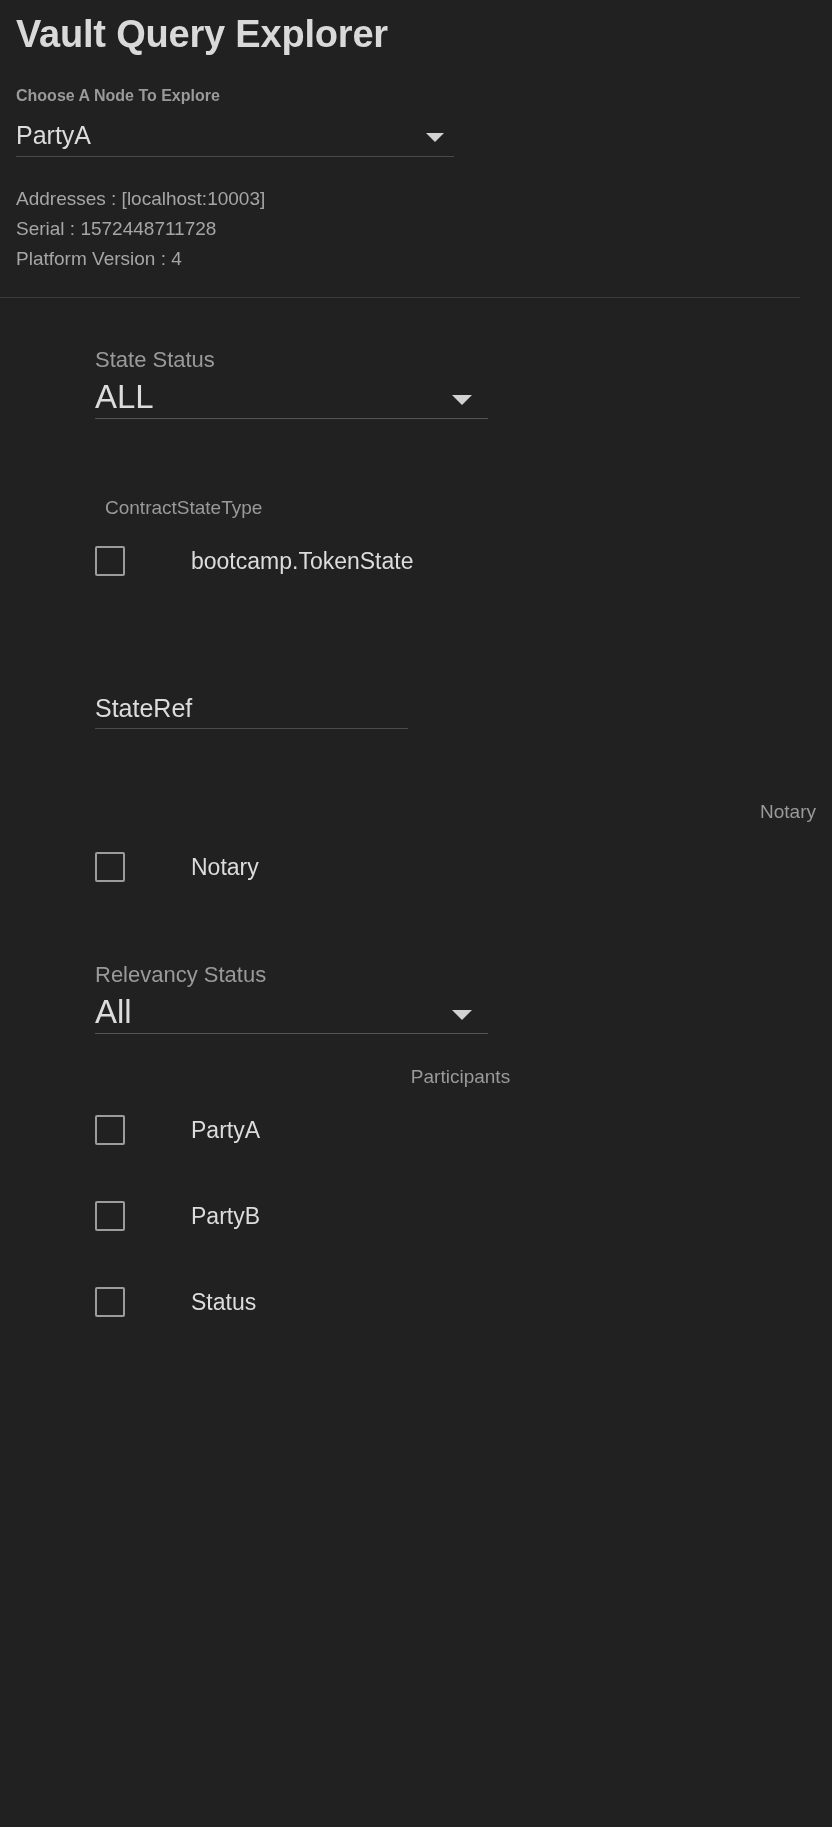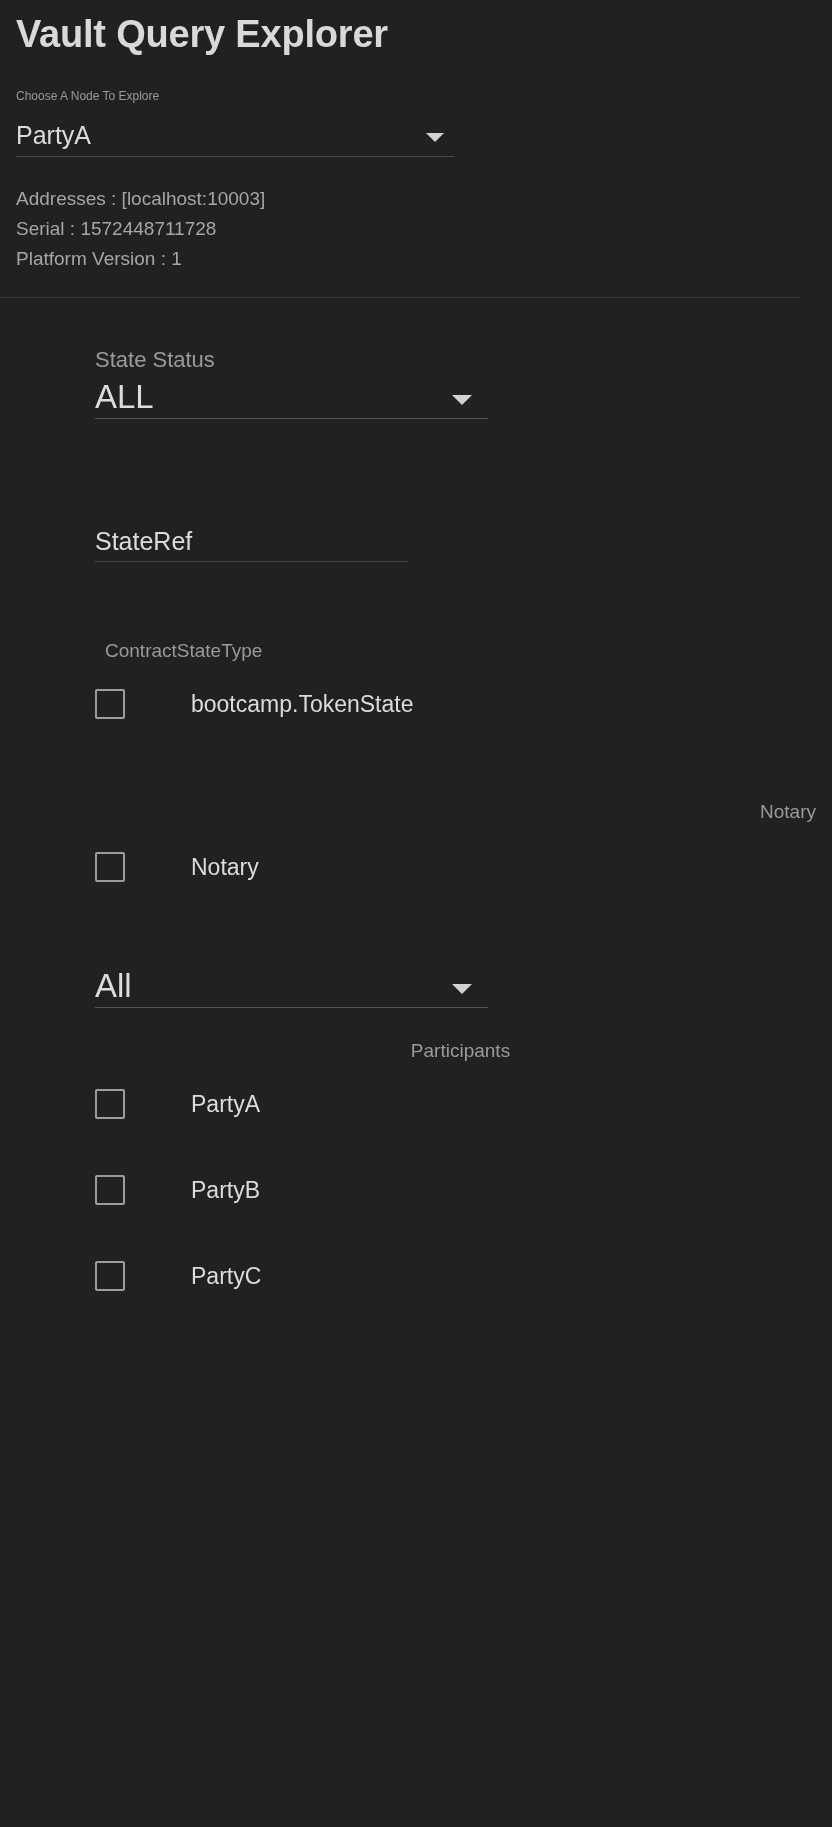--- a/index.html
+++ b/index.html
@@ -35,23 +35,24 @@
     color: #d9d9d9;
     line-height: 52px;
   }
 
   
   .node-picker {
     margin-top: 24px;
     width: 438px;
   }
   .picker-label {
-    font-size: 12px;
+    font-size: 16px;
     color: #9a9a9a;
     line-height: 24px;
+    font-weight: bold;
   }
   .select-row {
     position: relative;
     display: flex;
     align-items: flex-end;
     height: 44px;
     border-bottom: 1px solid #4a4a4a;
     margin-top: 4px;
   }
   .select-value {
@@ -190,58 +191,59 @@
     <div class="picker-label">Choose A Node To Explore</div>
     <div class="select-row">
       <span class="select-value">PartyA</span>
       <span class="caret"></span>
     </div>
   </div>
 
   <div class="node-info">
     <div>Addresses : [localhost:10003]</div>
     <div>Serial : 1572448711728</div>
-    <div>Platform Version : 1</div>
+    <div>Platform Version : 4</div>
   </div>
 
   <div class="divider"></div>
 
   <div class="form">
 
     <div class="field-block" style="margin-top:0px;">
       <div class="field-label">State Status</div>
       <div class="sel-line">
         <span class="sel-text">ALL</span>
         <span class="caret"></span>
       </div>
     </div>
 
+    <div class="field-block" style="margin-top:76px;">
+      <div class="group-label">ContractStateType</div>
+      <div class="check-row" style="margin-top:15px;">
+        <span class="checkbox"></span>
+        <span class="check-label">bootcamp.TokenState</span>
+      </div>
+    </div>
+
     <div class="field-block" style="margin-top:98px;">
       <div class="text-input-line">
         <span class="ti-text">StateRef</span>
       </div>
     </div>
 
-    <div class="field-block" style="margin-top:76px;">
-      <div class="group-label">ContractStateType</div>
-      <div class="check-row" style="margin-top:15px;">
-        <span class="checkbox"></span>
-        <span class="check-label">bootcamp.TokenState</span>
-      </div>
-    </div>
-
     <div class="field-block" style="margin-top:70px;text-align:right;">
       <div class="group-label">Notary</div>
       <div class="check-row" style="margin-top:17px;">
         <span class="checkbox"></span>
         <span class="check-label">Notary</span>
       </div>
     </div>
 
     <div class="field-block" style="margin-top:70px;">
+      <div class="field-label">Relevancy Status</div>
       <div class="sel-line">
         <span class="sel-text">All</span>
         <span class="caret"></span>
       </div>
     </div>
 
     <div class="field-block" style="margin-top:30px;text-align:center;">
       <div class="group-label">Participants</div>
 
       <div class="check-row" style="margin-top:15px;">
@@ -249,18 +251,18 @@
         <span class="check-label">PartyA</span>
       </div>
 
       <div class="check-row" style="margin-top:36px;">
         <span class="checkbox"></span>
         <span class="check-label">PartyB</span>
       </div>
 
       <div class="check-row" style="margin-top:36px;">
         <span class="checkbox"></span>
-        <span class="check-label">PartyC</span>
+        <span class="check-label">Status</span>
       </div>
     </div>
 
   </div>
 </div>
 
 </body></html>

